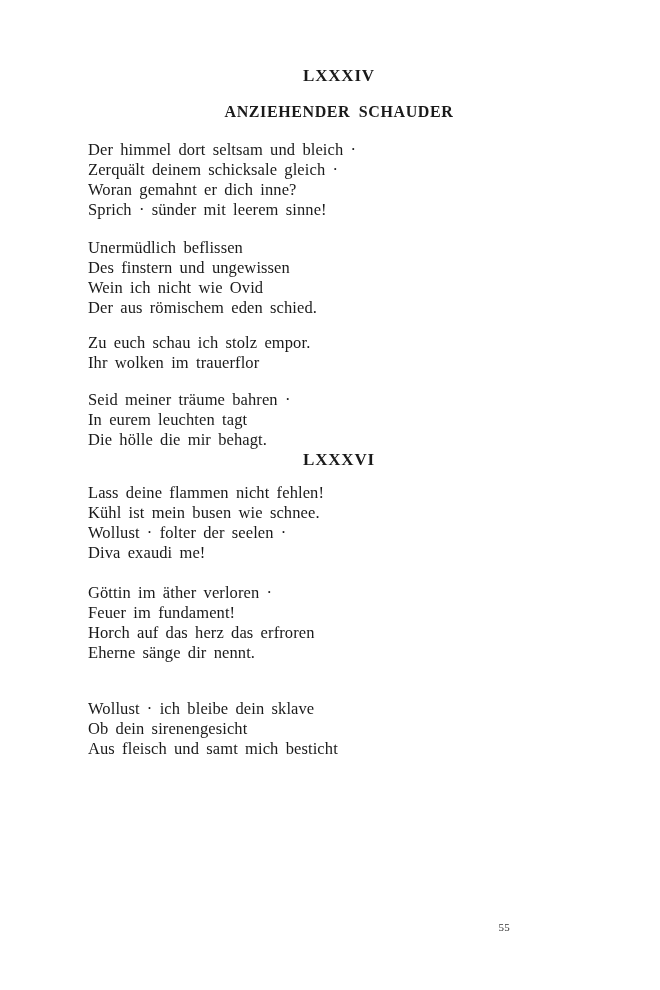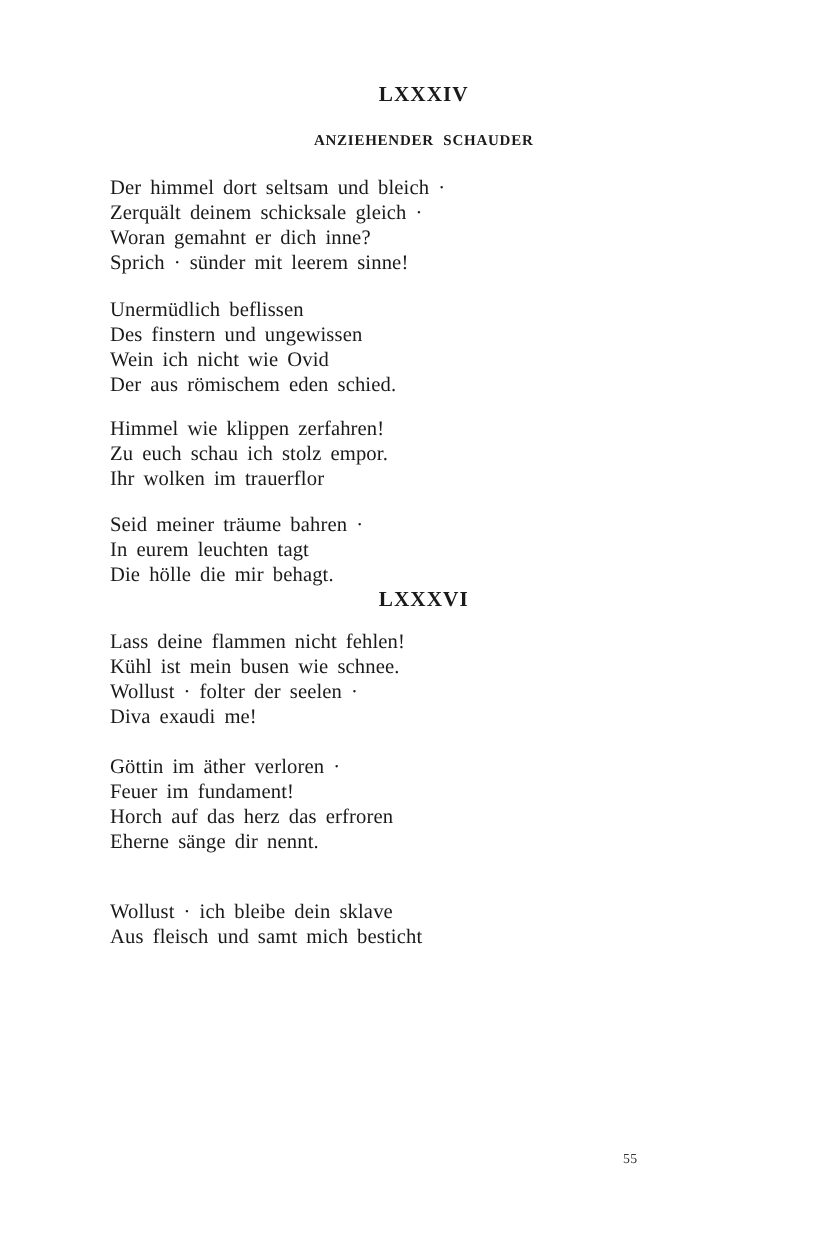--- a/index.html
+++ b/index.html
@@ -27,21 +27,21 @@
     text-align: center;
     font-weight: bold;
     font-size: 17px;
     line-height: 20px;
     letter-spacing: 0.8px;
     margin: 0;
   }
   .poem-title {
     text-align: center;
     font-weight: bold;
-    font-size: 12px;
+    font-size: 16px;
     line-height: 20px;
     letter-spacing: 0.6px;
     word-spacing: 4px;
     margin: 16px 0 0 0;
   }
   .stanza {
     margin: 18px 0 0 0;
   }
   .line {
     font-size: 16.5px;
@@ -88,21 +88,20 @@
       </div>
 
       <div class="stanza" id="p1s2">
         <div class="line">Unermüdlich beflissen</div>
         <div class="line">Des finstern und ungewissen</div>
         <div class="line">Wein ich nicht wie Ovid</div>
         <div class="line">Der aus römischem eden schied.</div>
       </div>
 
       <div class="stanza" id="p1s3">
-        <div class="line">Himmel wie klippen zerfahren!</div>
         <div class="line">Zu euch schau ich stolz empor.</div>
         <div class="line">Ihr wolken im trauerflor</div>
       </div>
 
       <div class="stanza" id="p1s4">
         <div class="line">Seid meiner träume bahren ·</div>
         <div class="line">In eurem leuchten tagt</div>
         <div class="line">Die hölle die mir behagt.</div>
       </div>
     </div>
@@ -119,20 +118,21 @@
 
       <div class="stanza" id="p2s2">
         <div class="line">Göttin im äther verloren ·</div>
         <div class="line">Feuer im fundament!</div>
         <div class="line">Horch auf das herz das erfroren</div>
         <div class="line">Eherne sänge dir nennt.</div>
       </div>
 
       <div class="stanza" id="p2s3">
         <div class="line">Wollust · ich bleibe dein sklave</div>
+        <div class="line">Ob dein sirenengesicht</div>
         <div class="line">Aus fleisch und samt mich besticht</div>
       </div>
     </div>
 
   </div>
 
   <div class="page-number">55</div>
 </div>
 
 </body></html>

